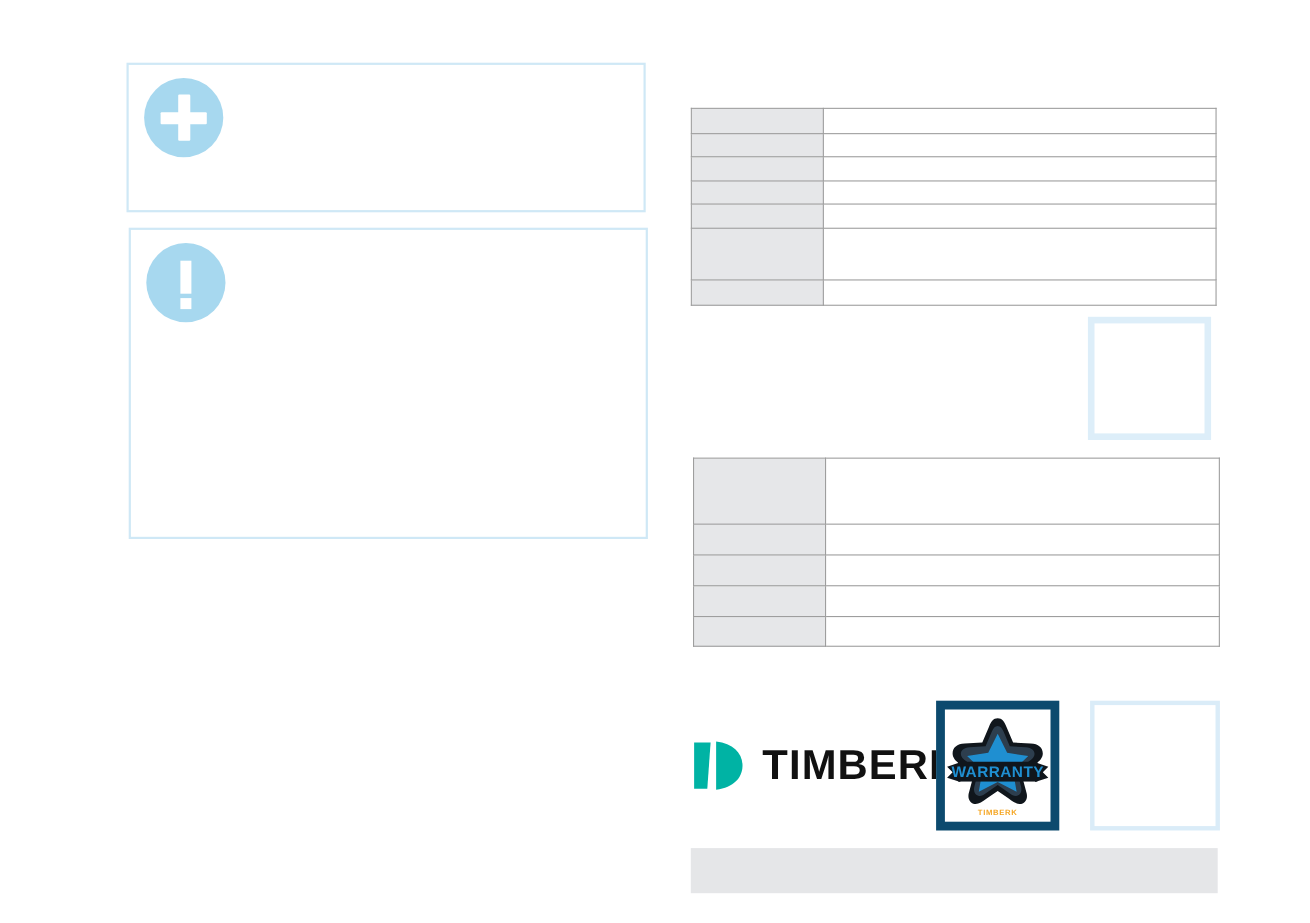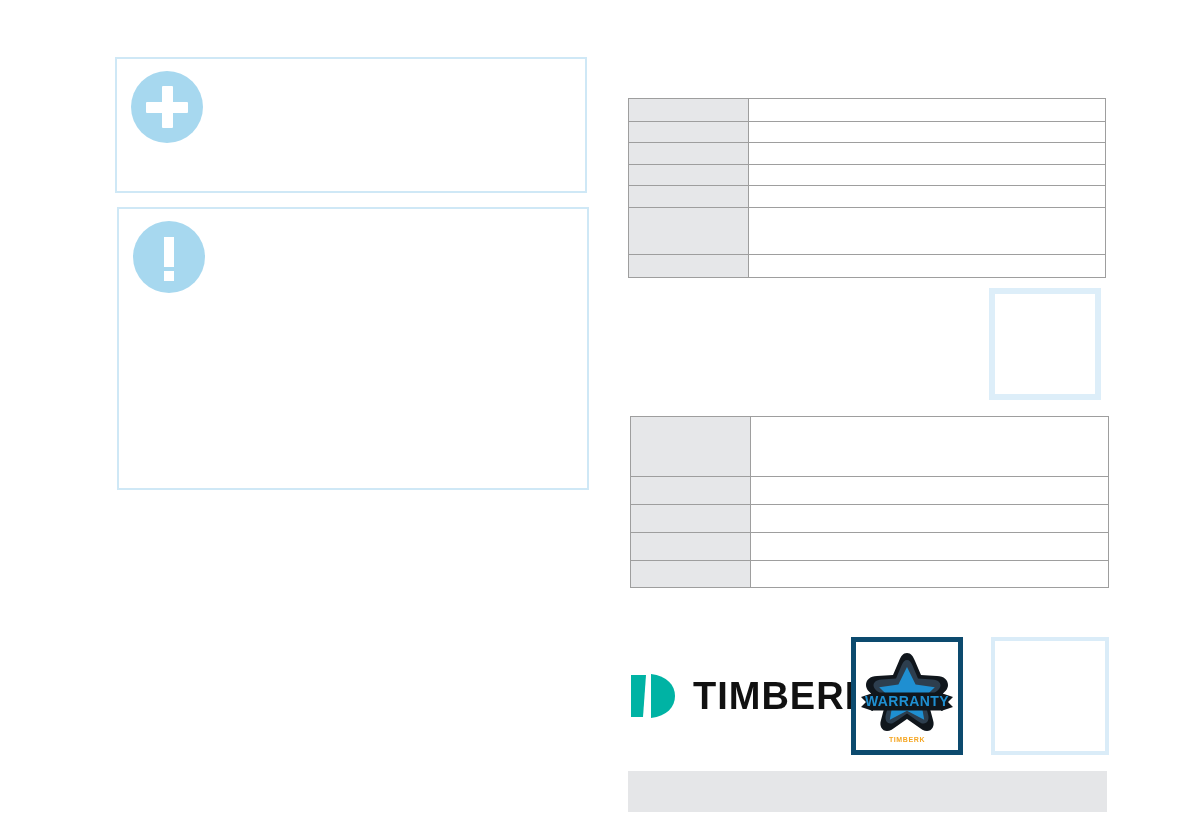--- a/index.html
+++ b/index.html
@@ -103,21 +103,21 @@
     font-family:"Liberation Sans", sans-serif;
     font-size:38px;
     font-weight:700;
     letter-spacing:1px;
     color:#111111;
     line-height:1;
   }
 
   
   .warranty-tile{
-    border:5px solid #0c4a6e;
+    border:8px solid #0c4a6e;
     background:#ffffff;
     box-sizing:border-box;
     display:flex;flex-direction:column;
     align-items:center;justify-content:center;
   }
   .warranty-caption{
     font-size:7px;
     font-weight:700;
     letter-spacing:0.6px;
     color:#f5a623;

